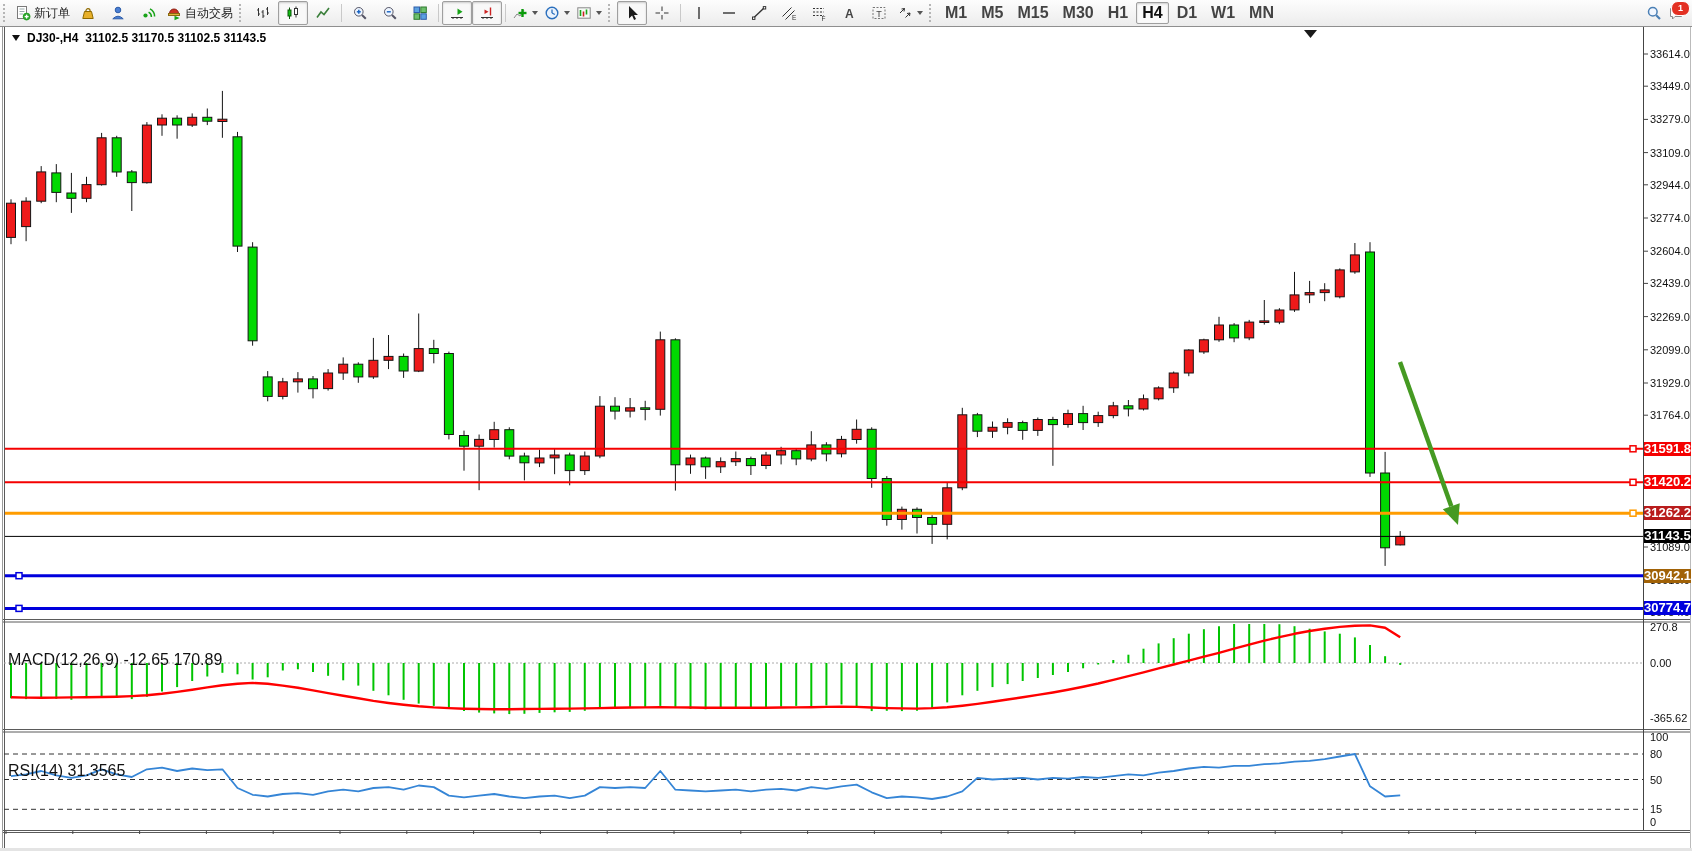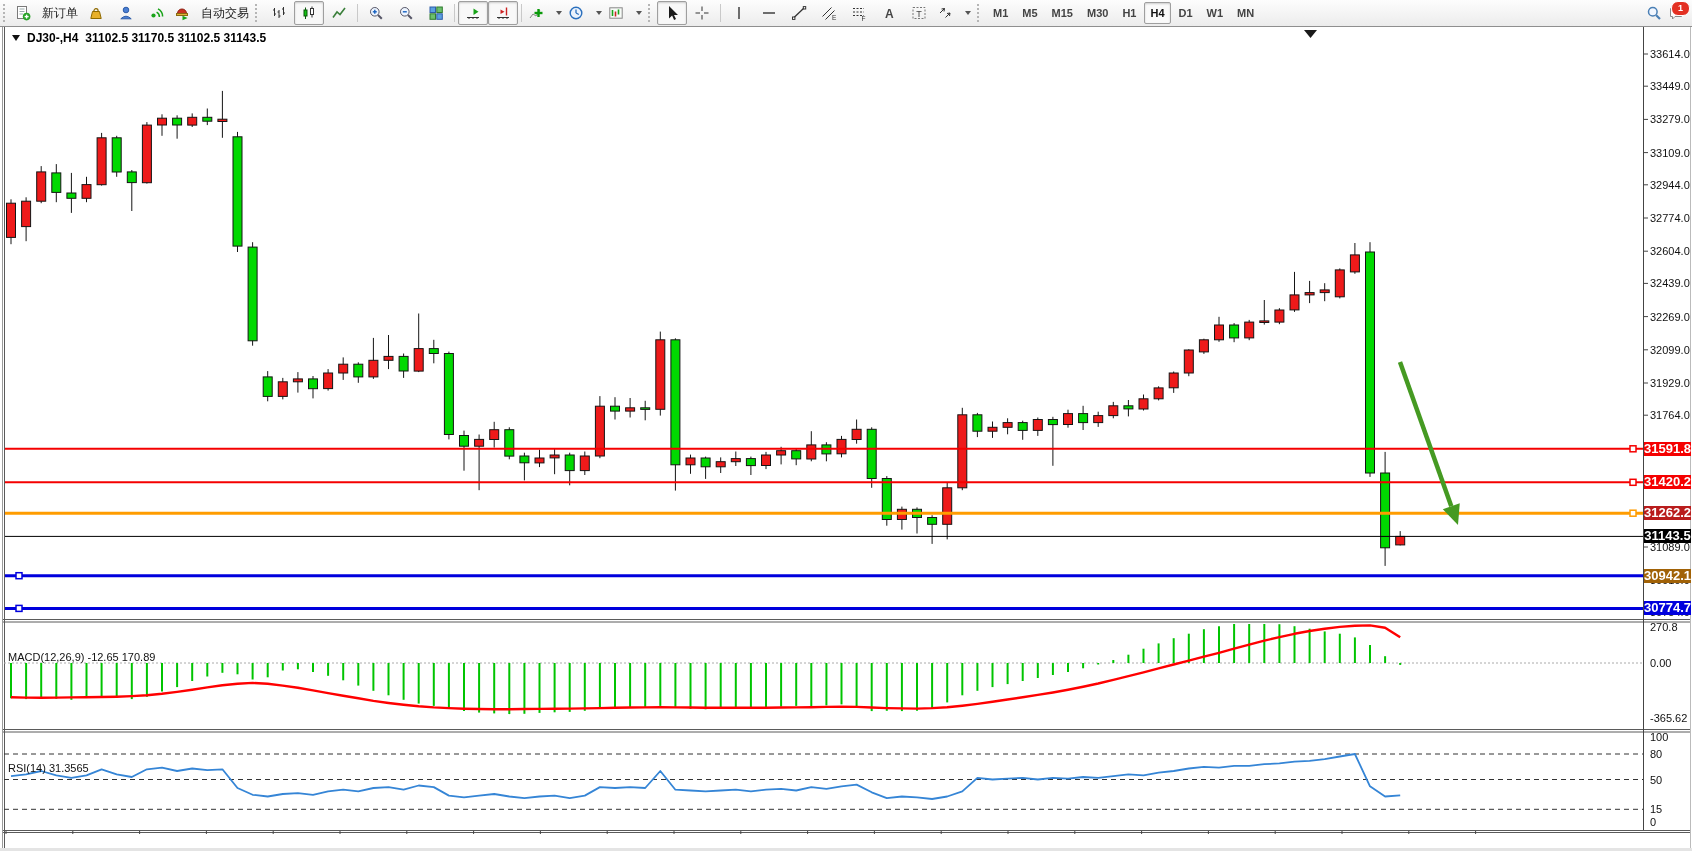--- a/index.html
+++ b/index.html
@@ -5,46 +5,46 @@
   html,body{margin:0;padding:0;}
   body{width:1692px;height:851px;overflow:hidden;position:relative;background:#ffffff;
        font-family:"Liberation Sans", sans-serif;}
   
   #toolbar{position:absolute;left:0;top:0;width:1692px;height:26px;
     background:linear-gradient(#fdfdfd,#ececec);border-bottom:1px solid #8f8f8f;
     display:flex;align-items:center;z-index:30;}
   .grip{width:3px;height:18px;margin:0 4px 0 3px;border-left:2px dotted #b5b5b5;}
   .vsep{width:1px;height:18px;background:#c9c9c9;margin:0 3px;}
   .tbtn{height:22px;min-width:24px;padding:0 2px;display:flex;align-items:center;justify-content:center;
-    border:1px solid transparent;border-radius:2px;gap:11px;cursor:default;}
+    border:1px solid transparent;border-radius:2px;gap:3px;cursor:default;}
   .tbtn.pressed{background:#f8f8f8;border-color:#9f9f9f;box-shadow:inset 0 1px 2px rgba(0,0,0,.18);}
   .tbtn .lbl{font-size:12px;color:#222;white-space:nowrap;}
   .ic{width:16px;height:16px;display:block;}
   .caret{width:0;height:0;border-left:3.5px solid transparent;border-right:3.5px solid transparent;
     border-top:4px solid #555;margin-left:1px;}
-  .tfbtn{height:20px;padding:0 5px;margin:4px 1px;font-size:11px;font-weight:bold;color:#444;
+  .tfbtn{height:20px;padding:0 5px;margin:4px 1px;font-size:16px;font-weight:bold;color:#444;
     display:flex;align-items:center;border:1px solid transparent;border-radius:2px;}
   .tfbtn.active{background:#fafafa;border-color:#9f9f9f;box-shadow:inset 0 1px 2px rgba(0,0,0,.18);color:#111;}
   #tb-right{margin-left:auto;display:flex;align-items:center;padding-right:8px;gap:6px;}
   #chat-wrap{position:relative;}
   #chat-badge{position:absolute;top:-4px;right:-6px;min-width:13px;height:13px;border-radius:7px;
     background:#e33022;color:#fff;font-size:9px;font-weight:bold;text-align:center;line-height:13px;padding:0 2px;
     border:1px solid #fff;}
   
   #chart-win{position:absolute;left:0;top:27px;width:1692px;height:824px;background:#fff;}
   #chart-canvas{position:absolute;left:0;top:0;z-index:1;pointer-events:none;}
   #chart-title{position:absolute;left:12px;top:4px;z-index:5;display:flex;align-items:center;gap:7px;}
   #oct-arrow{width:0;height:0;border-left:4.5px solid transparent;border-right:4.5px solid transparent;
     border-top:6px solid #111;}
   #chart-title .sym{font-size:12px;font-weight:bold;color:#000;}
   #chart-title .ohlc{font-size:12px;font-weight:bold;color:#000;}
   .tick-label{position:absolute;left:1650px;transform:translateY(-50%);font-size:11px;color:#111;z-index:3;white-space:nowrap;}
   .badge{position:absolute;left:1644px;width:47px;height:14px;transform:translateY(-50%);
     color:#fff;font-size:13px;font-weight:bold;text-align:center;line-height:14px;z-index:4;white-space:nowrap;}
-  .ind-label{position:absolute;left:8px;font-size:11px;color:#111;z-index:5;}
+  .ind-label{position:absolute;left:8px;font-size:16px;color:#111;z-index:5;}
   #bottom-edge{position:absolute;left:0;top:848px;width:1692px;height:3px;background:#e4e4e4;z-index:2;}
 </style>
 </head>
 <body>
 
 <div id="toolbar">
   <span class="grip"></span>
 
   <div class="tbtn">
     <svg class="ic" viewBox="0 0 16 16">

